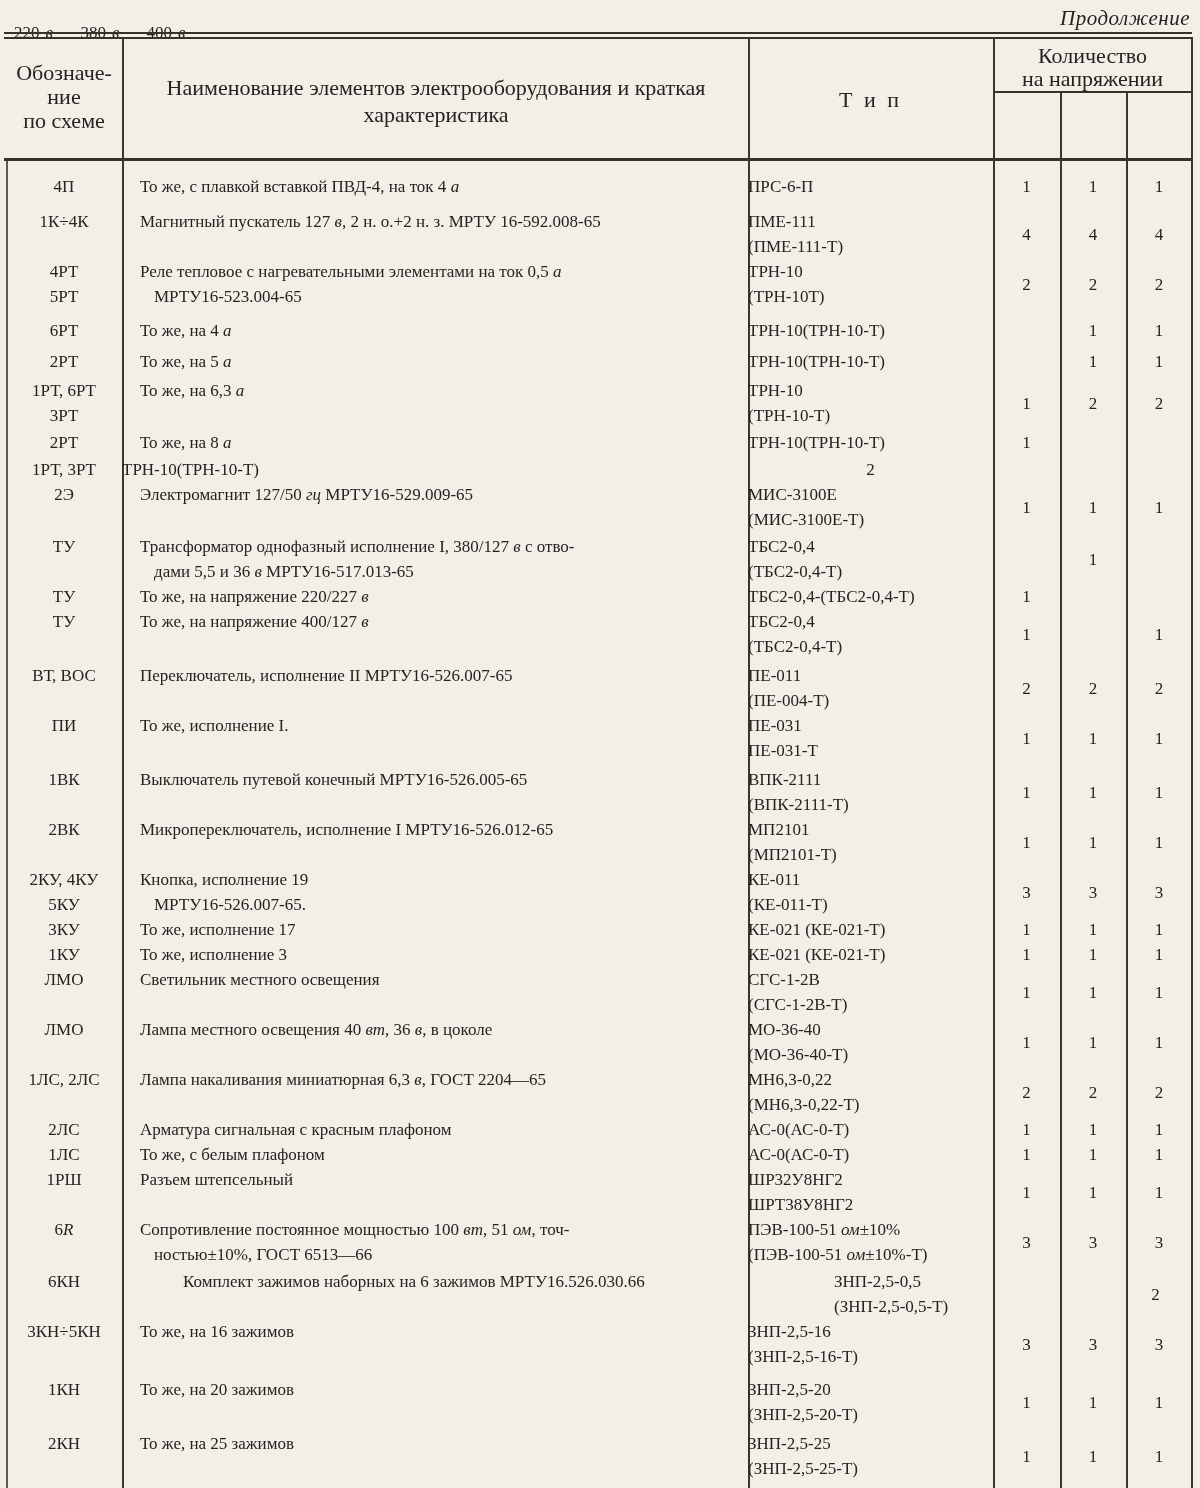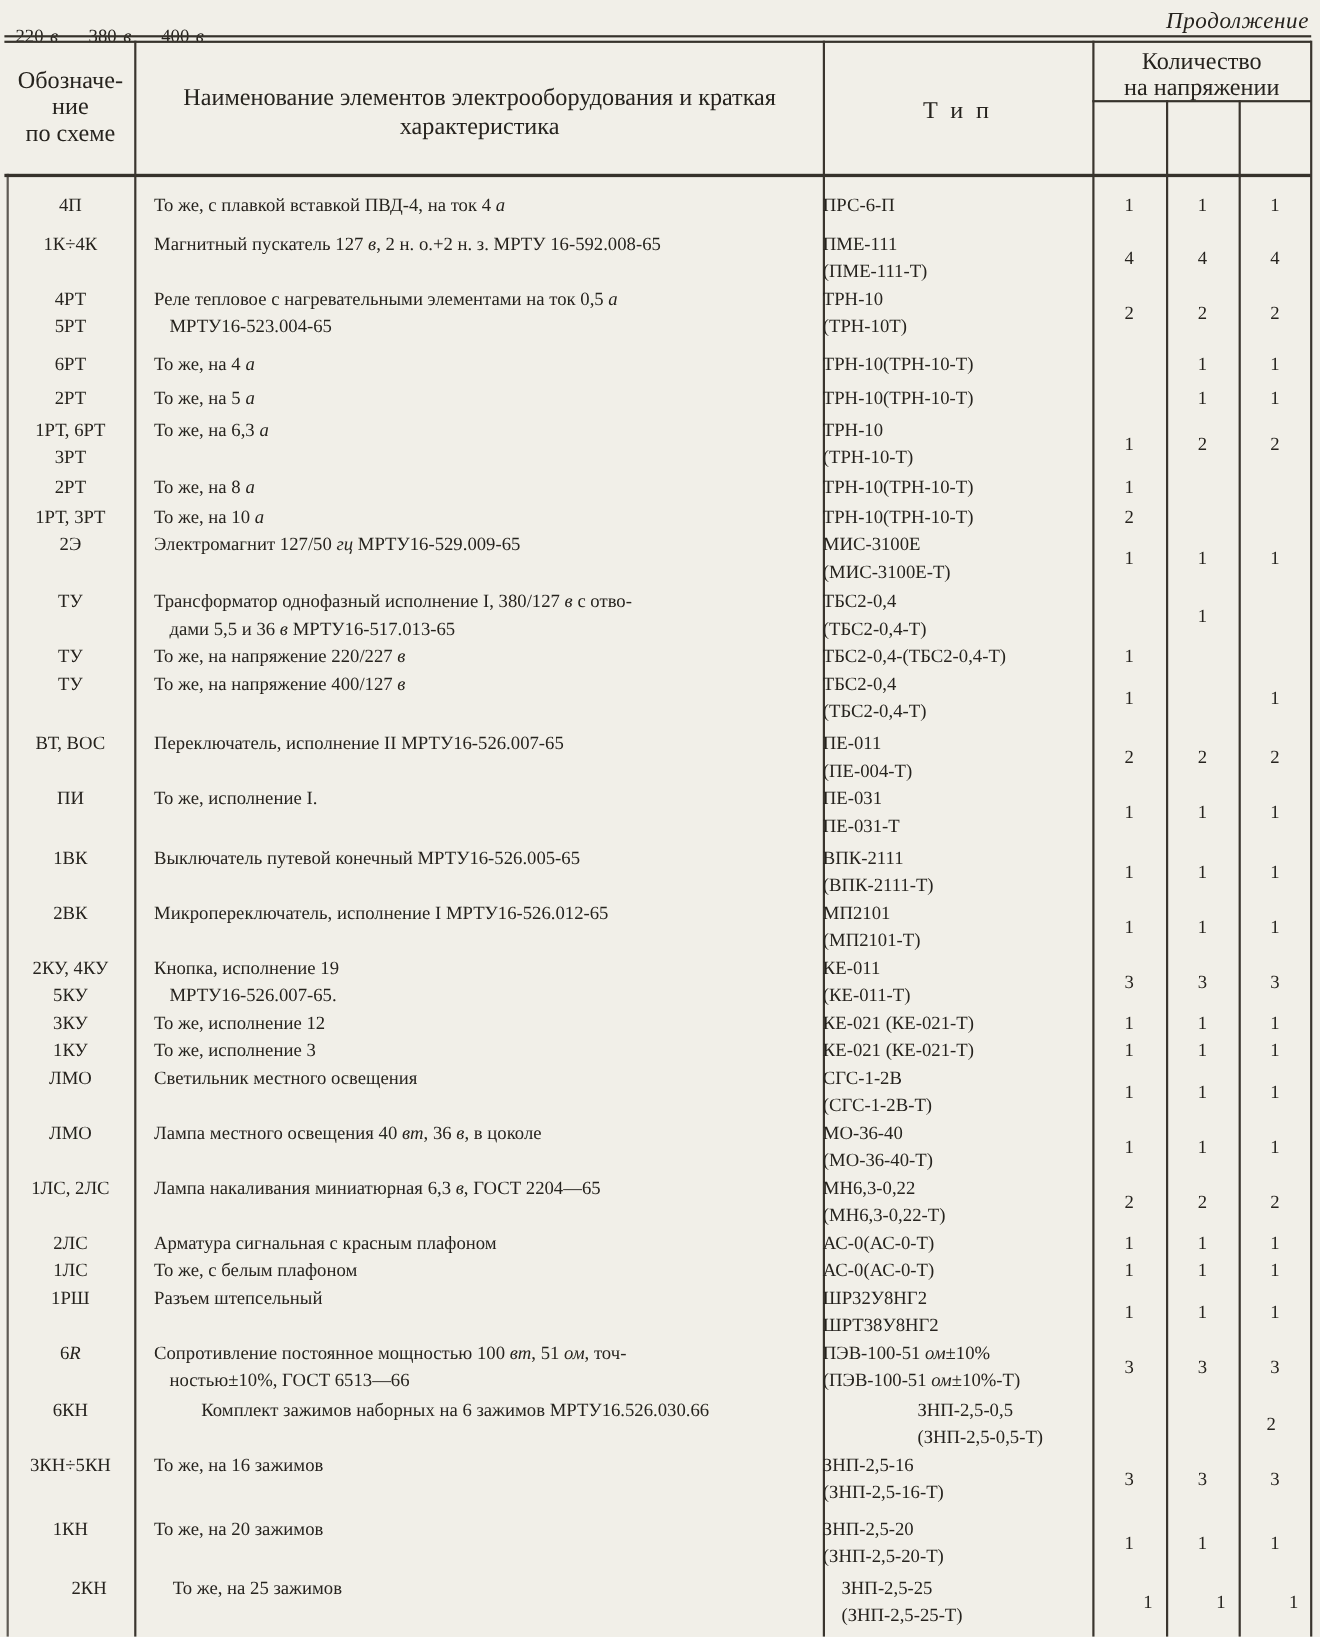--- a/index.html
+++ b/index.html
@@ -243,23 +243,20 @@
           <div class="line"></div>
         </div>
       <div class="cell c-q q400">
           <div class="line"></div>
         </div>
     </div>
       <div class="row" style="margin-top: 2px;">
       <div class="cell c-des">
           <div class="line">1РТ, 3РТ</div>
         </div>
-      <div class="cell c-desc">
-          <div class="line">То же, на 10 <i>а</i></div>
-        </div>
       <div class="cell c-type">
           <div class="line">ТРН-10(ТРН-10-Т)</div>
         </div>
       <div class="cell c-q q220">
           <div class="line">2</div>
         </div>
       <div class="cell c-q q380">
           <div class="line"></div>
         </div>
       <div class="cell c-q q400">
@@ -455,21 +452,21 @@
         </div>
       <div class="cell c-q q400">
           <div class="line">3</div>
         </div>
     </div>
       <div class="row">
       <div class="cell c-des">
           <div class="line">3КУ</div>
         </div>
       <div class="cell c-desc">
-          <div class="line">То же, исполнение 12</div>
+          <div class="line">То же, исполнение 17</div>
         </div>
       <div class="cell c-type">
           <div class="line">КЕ-021 (КЕ-021-Т)</div>
         </div>
       <div class="cell c-q q220">
           <div class="line">1</div>
         </div>
       <div class="cell c-q q380">
           <div class="line">1</div>
         </div>
@@ -699,21 +696,21 @@
       <div class="cell c-q q220">
           <div class="line">1</div>
         </div>
       <div class="cell c-q q380">
           <div class="line">1</div>
         </div>
       <div class="cell c-q q400">
           <div class="line">1</div>
         </div>
     </div>
-      <div class="row" style="margin-top: 4px; padding-left: 17px;">
+      <div class="row" style="margin-top: 4px;">
       <div class="cell c-des">
           <div class="line">2КН</div>
         </div>
       <div class="cell c-desc">
           <div class="line">То же, на 25 зажимов</div>
         </div>
       <div class="cell c-type">
           <div class="line">ЗНП-2,5-25</div>
           <div class="line">(ЗНП-2,5-25-Т)</div>
         </div>

